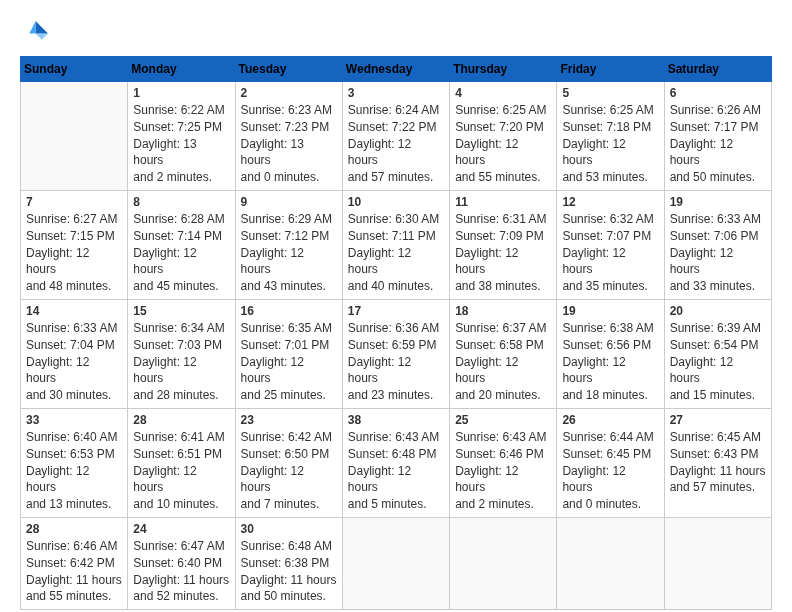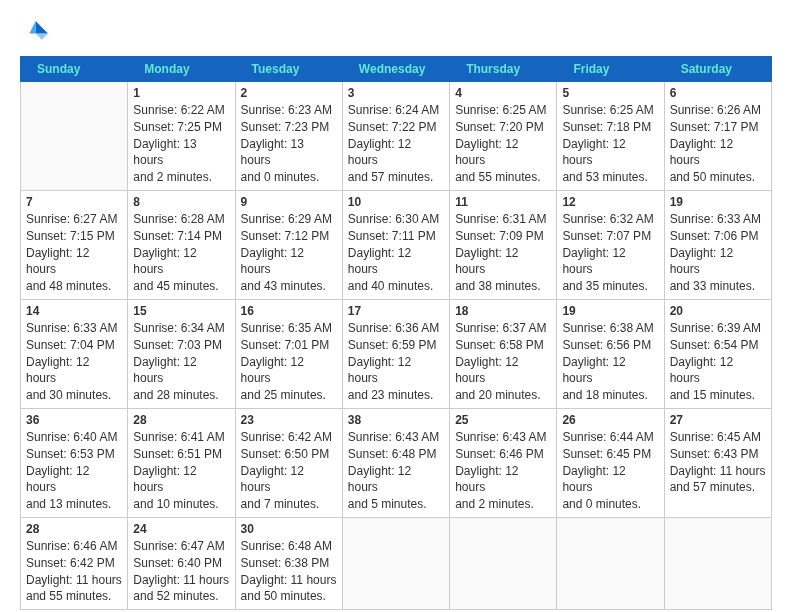--- a/index.html
+++ b/index.html
@@ -56,24 +56,24 @@
     }
     .calendar {
       flex: 1;
       border: 1px solid #ccc;
       border-collapse: collapse;
       width: 100%;
       table-layout: fixed;
     }
     .calendar th {
       background-color: #1565C0;
-      color: #5eead4;
+      color: #000000;
       font-size: 12px;
       font-weight: bold;
-      padding: 5px 16px;
+      padding: 5px 3px;
       text-align: left;
       border: 1px solid #1565C0;
     }
     .calendar td {
       border: 1px solid #ccc;
       vertical-align: top;
       padding: 4px 5px;
       font-size: 9.5px;
       color: #333;
       height: 80px;
@@ -211,21 +211,21 @@
             <span class="day-num">19</span>
             <div class="day-info">Sunrise: 6:38 AM<br>Sunset: 6:56 PM<br>Daylight: 12 hours<br>and 18 minutes.</div>
           </td>
           <td>
             <span class="day-num">20</span>
             <div class="day-info">Sunrise: 6:39 AM<br>Sunset: 6:54 PM<br>Daylight: 12 hours<br>and 15 minutes.</div>
           </td>
         </tr>
         <tr>
           <td>
-            <span class="day-num">36</span>
+            <span class="day-num">33</span>
             <div class="day-info">Sunrise: 6:40 AM<br>Sunset: 6:53 PM<br>Daylight: 12 hours<br>and 13 minutes.</div>
           </td>
           <td>
             <span class="day-num">28</span>
             <div class="day-info">Sunrise: 6:41 AM<br>Sunset: 6:51 PM<br>Daylight: 12 hours<br>and 10 minutes.</div>
           </td>
           <td>
             <span class="day-num">23</span>
             <div class="day-info">Sunrise: 6:42 AM<br>Sunset: 6:50 PM<br>Daylight: 12 hours<br>and 7 minutes.</div>
           </td>

